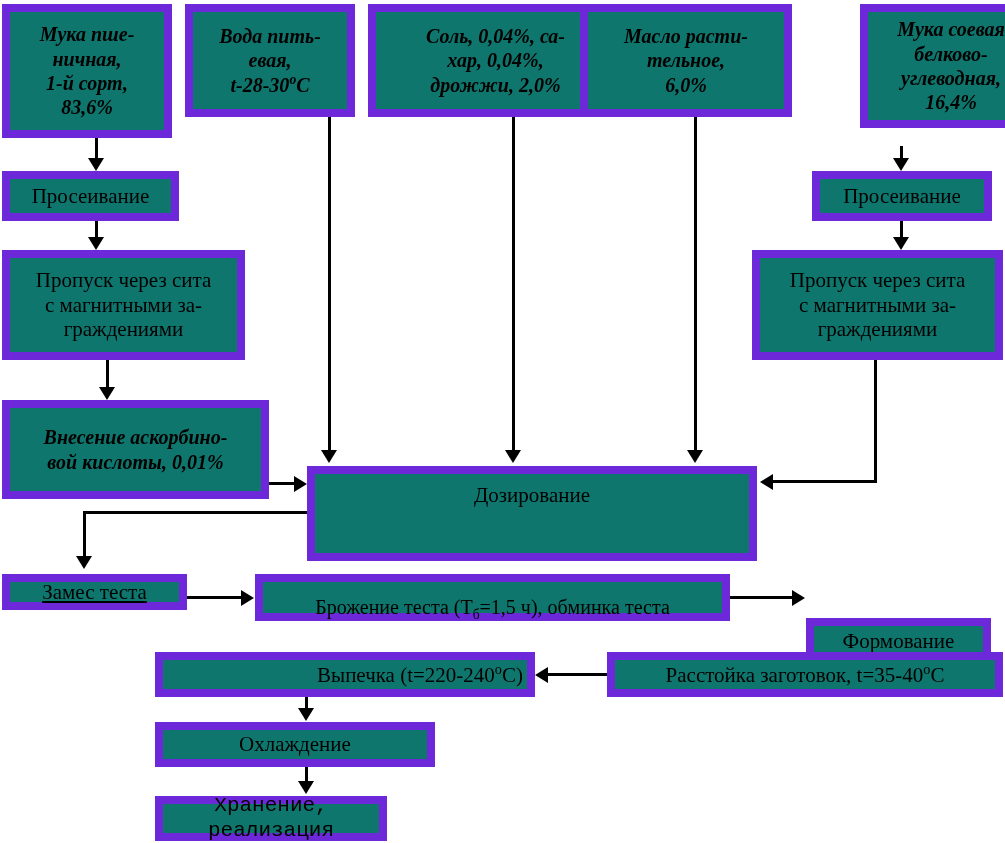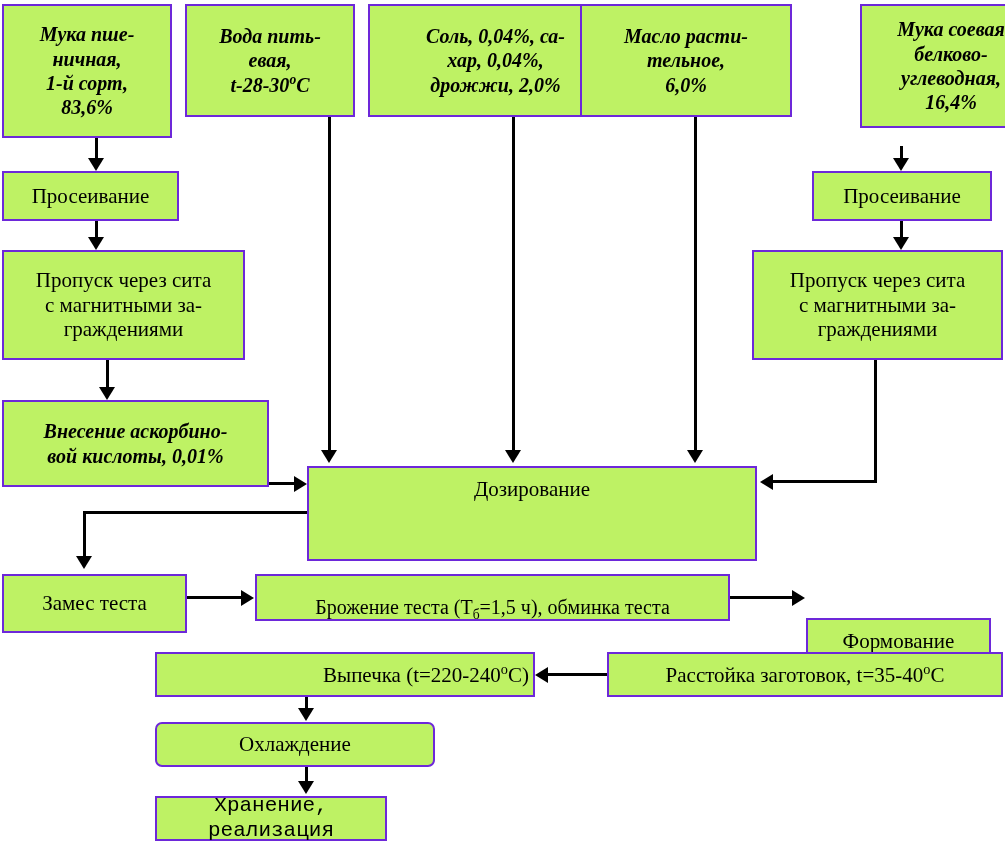--- a/index.html
+++ b/index.html
@@ -12,22 +12,22 @@
     position: relative;
     width: 1005px;
     height: 843px;
     background: #ffffff;
     overflow: hidden;
     font-family: "Liberation Serif", "DejaVu Serif", serif;
   }
   .node {
     position: absolute;
     box-sizing: border-box;
-    border: 2px solid #6d28d9;
-    background: #bef264;
+    border: 8px solid #6d28d9;
+    background: #0f766e;
     display: flex;
     align-items: center;
     justify-content: center;
     text-align: center;
     color: #000000;
     z-index: 3;
   }
   .node .txt {
     display: block;
     width: 100%;
@@ -109,57 +109,57 @@
   </div>
 
   <div class="node proc" style="left:2px; top:171px; width:177px; height:50px;">
     <span class="txt">Просеивание</span>
   </div>
 
   <div class="node proc" style="left:2px; top:250px; width:243px; height:110px;">
     <span class="txt">Пропуск через сита<br>с магнитными за-<br>граждениями</span>
   </div>
 
-  <div class="node raw" style="left:2px; top:400px; width:267px; height:87px;">
+  <div class="node raw" style="left:2px; top:400px; width:267px; height:99px;">
     <span class="txt">Внесение аскорбино-<br>вой кислоты, 0,01%</span>
   </div>
 
   <div class="node proc" style="left:812px; top:171px; width:180px; height:50px;">
     <span class="txt">Просеивание</span>
   </div>
 
   <div class="node proc" style="left:752px; top:250px; width:251px; height:110px;">
     <span class="txt">Пропуск через сита<br>с магнитными за-<br>граждениями</span>
   </div>
 
   <div class="node proc" style="left:307px; top:466px; width:450px; height:95px; align-items:flex-start; padding-top:9px;text-align:center;">
     <span class="txt">Дозирование</span>
   </div>
 
-  <div class="node proc" style="left:2px; top:574px; width:185px; height:59px;">
+  <div class="node proc" style="left:2px; top:574px; width:185px; height:36px;text-decoration:underline;">
     <span class="txt">Замес теста</span>
   </div>
 
   <div class="node proc small" style="left:255px; top:574px; width:475px; height:47px;">
     <span class="txt"><br>      Брожение теста (T<span class="sub">б</span>=1,5 ч), обминка теста<br>    </span>
   </div>
 
   <div class="node proc" style="left:806px; top:574px; width:185px; height:47px;margin-top:44px;">
     <span class="txt">Формование</span>
   </div>
 
   <div class="node proc" style="left:607px; top:652px; width:396px; height:45px;">
     <span class="txt">Расстойка заготовок, t=35-40<span class="sup">o</span>C</span>
   </div>
 
   <div class="node proc" style="left:155px; top:652px; width:380px; height:45px;text-align:right;">
     <span class="txt">Выпечка (t=220-240<span class="sup">o</span>C)</span>
   </div>
 
-  <div class="node proc" style="left:155px; top:722px; width:280px; height:45px;border-radius:7px;">
+  <div class="node proc" style="left:155px; top:722px; width:280px; height:45px;">
     <span class="txt">Охлаждение</span>
   </div>
 
   <div class="node proc" style="left:155px; top:796px; width:232px; height:45px;font-family:Liberation Mono, monospace;">
     <span class="txt">Хранение, реализация</span>
   </div>
 
   <div class="vline" style="left:95px; top:138px; height:23px;"></div>
   <div class="arrowhead down" style="left:88px; top:158px;"></div>
 

